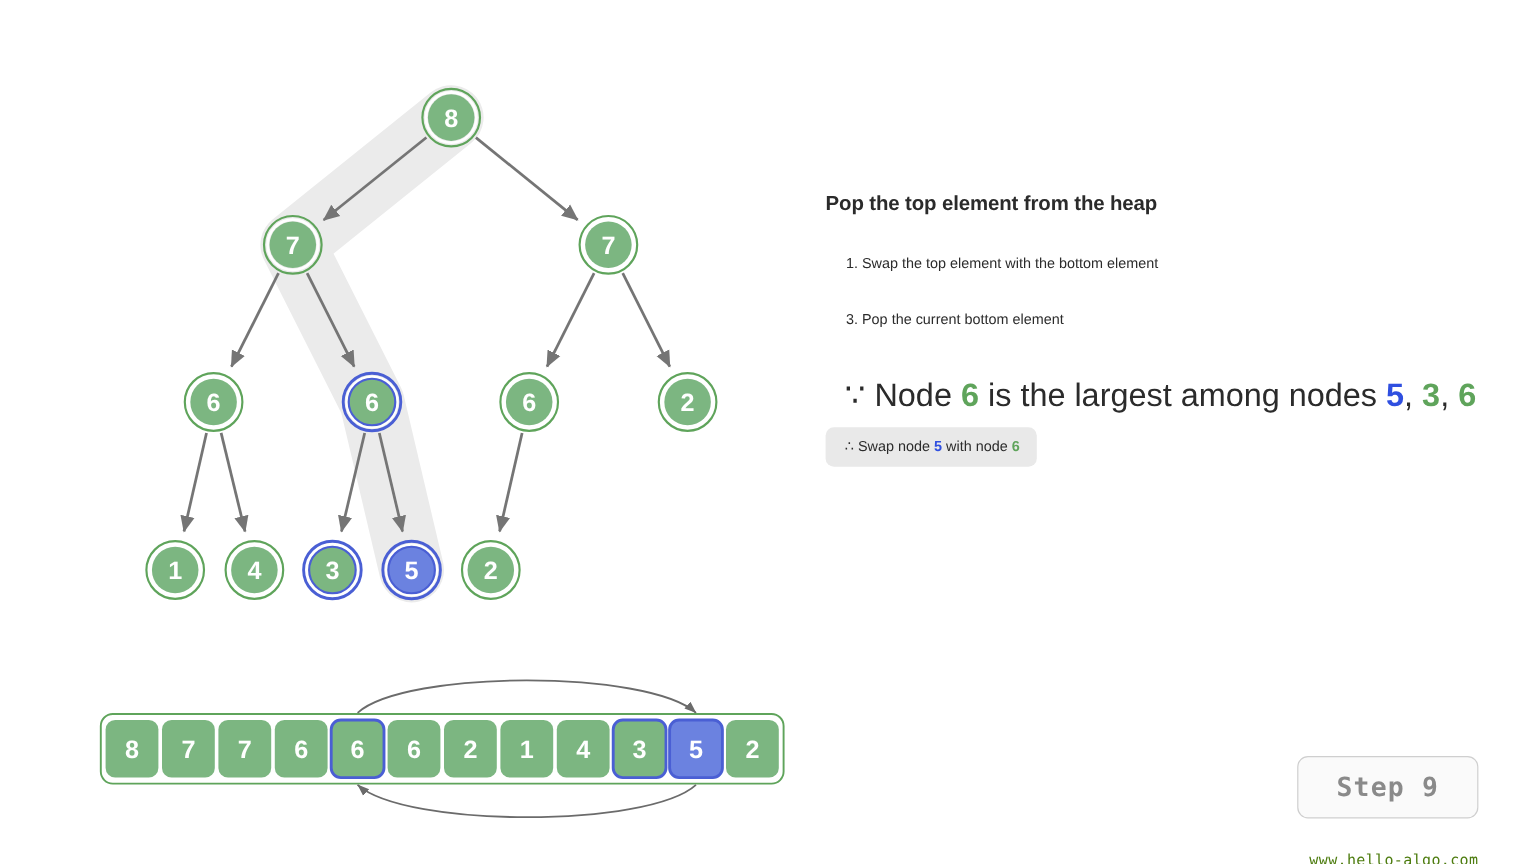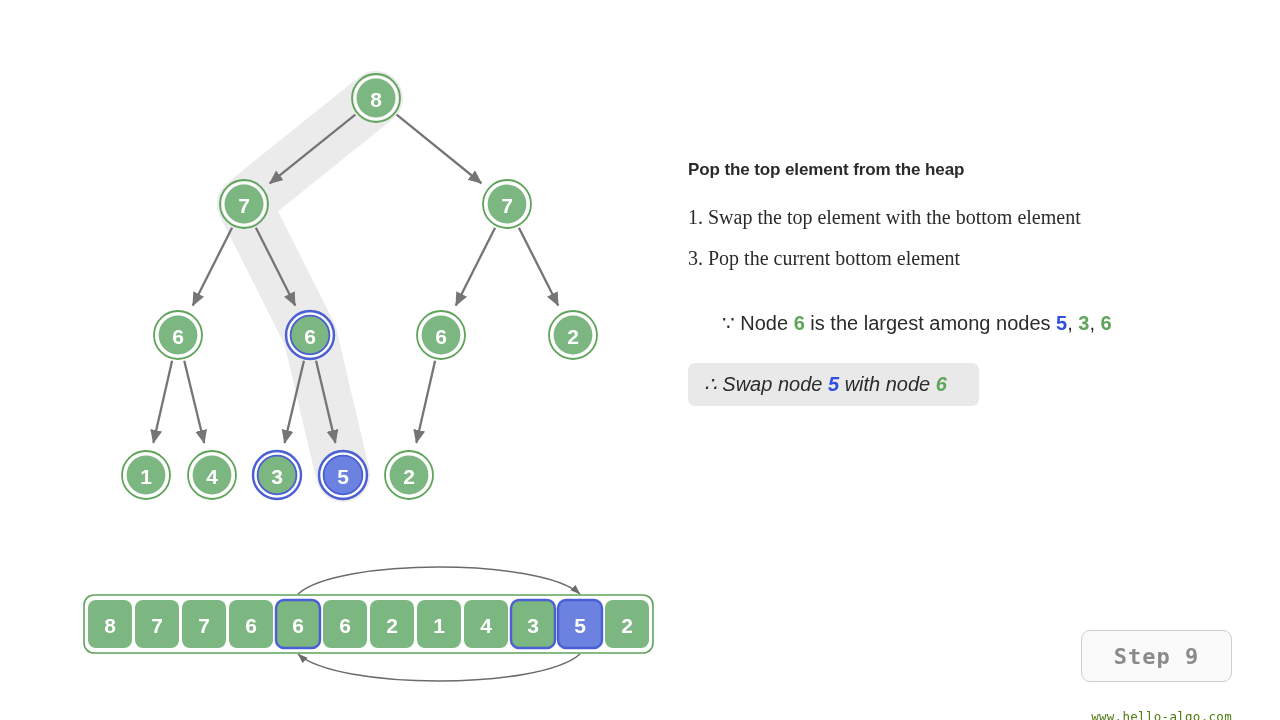--- a/index.html
+++ b/index.html
@@ -55,49 +55,47 @@
     width: 560px;
   }
   #panel h1 {
     margin: 0 0 10px 0;
     font-size: 17px;
     font-weight: 700;
     color: #2b2b2b;
     letter-spacing: -0.1px;
   }
   .step-line {
-    font-size: 20px;
+    font-size: 12px;
     color: #2b2b2b;
-    margin: 0;
+    margin: 17px;
     padding: 14px 0 0 0;
     line-height: 1.35;
     white-space: nowrap;
-    font-family: Liberation Serif, serif;
   }
   .reason-line {
-    font-size: 20px;
+    font-size: 27px;
     color: #2b2b2b;
-    margin: 18px;
+    margin: 0;
     padding: 20px 0 0 16px;
     line-height: 1.35;
     white-space: nowrap;
   }
   .conclusion-wrap {
     padding: 8px 0 0 0;
   }
   .conclusion {
     display: inline-block;
     background: #e9e9e9;
     border-radius: 7px;
-    padding: 9px 32px 10px 16px;
-    font-size: 20px;
+    padding: 9px 14px 10px 16px;
+    font-size: 12px;
     color: #2b2b2b;
     line-height: 1.2;
     white-space: nowrap;
-    font-style: italic;
   }
   .n-green { color: #5fa45b; font-weight: 700; }
   .n-blue  { color: #2f4fe0; font-weight: 700; }
   
   #step-badge {
     position: absolute;
     left: 1081px;
     top: 602px;
     width: 149px;
     height: 50px;

